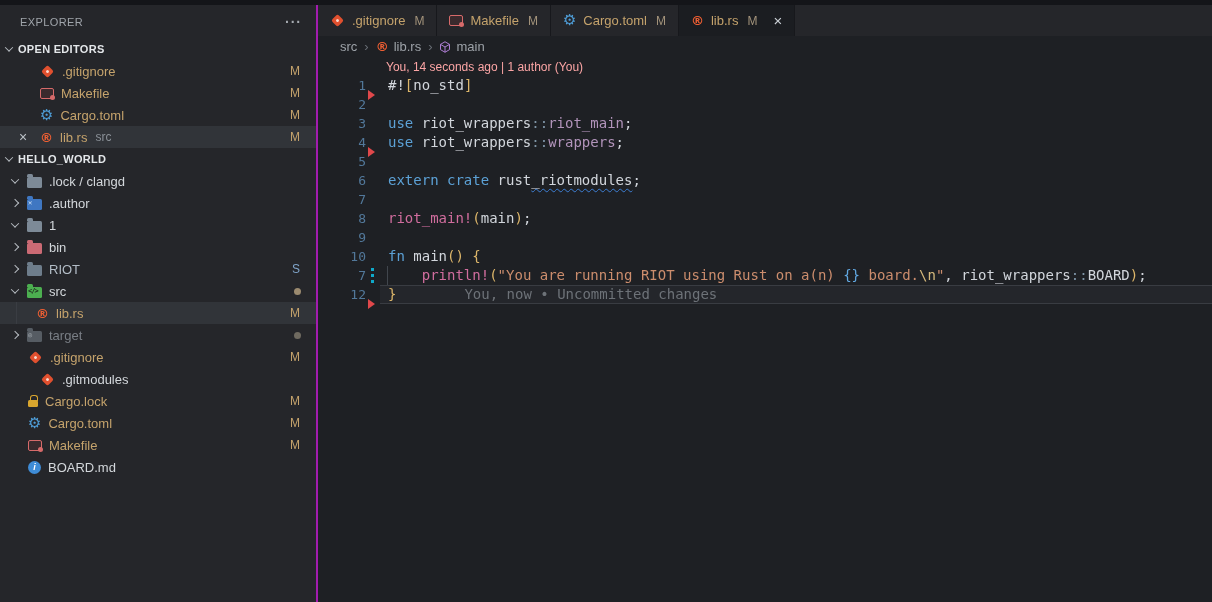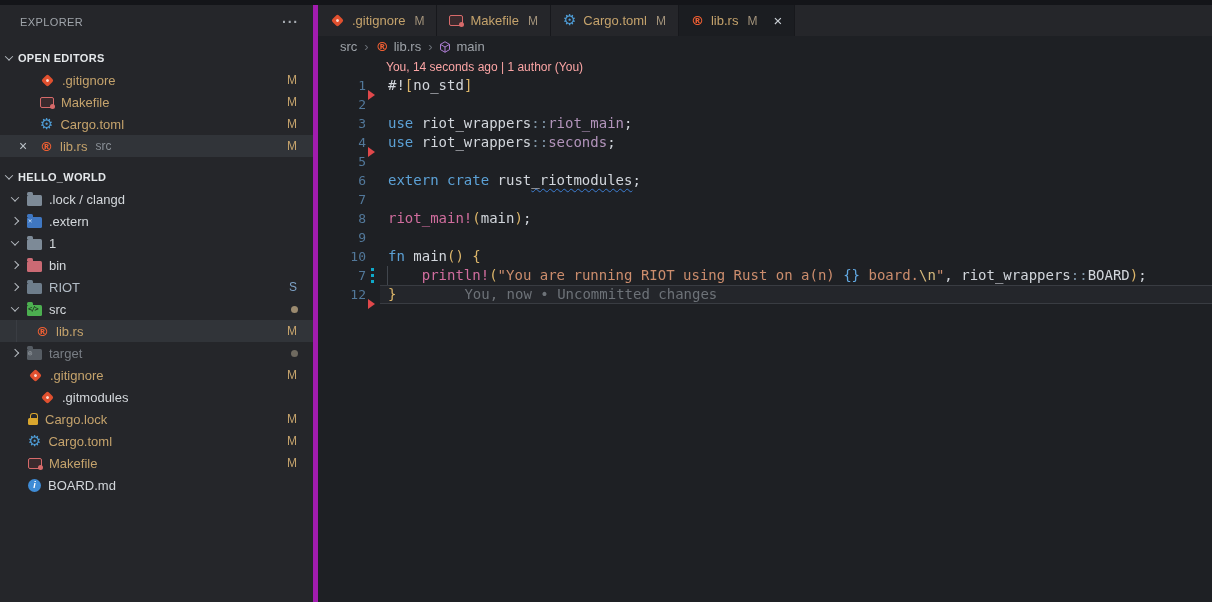--- a/index.html
+++ b/index.html
@@ -6,25 +6,25 @@
   html,body { margin:0; padding:0; background:#101114; }
   #app {
     position:relative; width:1212px; height:602px; overflow:hidden;
     background:#1e2024; font-family:"Liberation Sans","DejaVu Sans",sans-serif;
     -webkit-font-smoothing:antialiased;
   }
   .topstrip { position:absolute; left:0; top:0; width:100%; height:5px; background:#141519; z-index:6; }
 
   
   .sidebar { position:absolute; left:0; top:0; width:318px; height:602px; background:#25262a;
-             border-right:5px solid #a21caf; padding-top:5px; z-index:2; }
+             border-right:2px solid #a21caf; padding-top:5px; z-index:2; }
   .sb-header { height:33px; display:flex; align-items:center; padding:0 14px 0 20px; }
   .sb-title { font-size:11px; color:#a0a5ab; letter-spacing:0.4px; }
   .sb-actions { margin-left:auto; color:#a6abb1; font-size:14px; font-weight:bold; letter-spacing:1px; cursor:pointer; }
-  .sec-row { height:22px; display:flex; align-items:center; padding-left:6px;margin-top:9px; }
+  .sec-row { height:22px; display:flex; align-items:center; padding-left:6px; }
   .sec-label { font-size:11px; font-weight:bold; color:#e4e7ea; letter-spacing:0.3px; margin-left:6px; }
   .chv { width:6px; height:6px; border-right:1.4px solid #b6bbc1; border-bottom:1.4px solid #b6bbc1; flex:none; }
   .chv.down { transform:rotate(45deg) translate(-1px,-1px); }
   .chv.right { transform:rotate(-45deg); }
 
   .oe-row, .trow { height:22px; position:relative; display:flex; align-items:center; font-size:13px; cursor:pointer; }
   .oe-row { padding-left:40px; }
   .sel { background:#313439; }
   .lbl { margin-left:7px; white-space:nowrap; }
   .lbl-norm { color:#d3d7db; }
@@ -150,21 +150,21 @@
         <div class="trow" style="padding-left: 12px;">
           <span class="chv down" style="margin-right: 9px;"></span>
           <span class="ic folder" style="background: rgb(125, 138, 151);"></span>
           <span class="lbl lbl-norm">.lock / clangd</span>
         </div>
         <div class="trow" style="padding-left: 12px;">
           <span class="chv right" style="margin-right: 9px;"></span>
           <span class="ic folder" style="background: rgb(63, 119, 194);">
             <b class="fmark" style="color: rgb(207, 227, 247);">✕</b>
           </span>
-          <span class="lbl lbl-norm">.extern</span>
+          <span class="lbl lbl-norm">.author</span>
         </div>
         <div class="trow" style="padding-left: 12px;">
           <span class="chv down" style="margin-right: 9px;"></span>
           <span class="ic folder" style="background: rgb(125, 138, 151);"></span>
           <span class="lbl lbl-norm">1</span>
         </div>
         <div class="trow" style="padding-left: 12px;">
           <span class="chv right" style="margin-right: 9px;"></span>
           <span class="ic folder" style="background: rgb(203, 106, 116);"></span>
           <span class="lbl lbl-norm">bin</span>
@@ -290,21 +290,21 @@
         <span class="gutter">2</span>
         <span class="code-content"></span>
       </div>
       <div class="code-row">
         <span class="gutter">3</span>
         <span class="code-content"><span class="tk-kw">use </span><span class="tk-id">riot_wrappers</span><span class="tk-op">::</span><span class="tk-imp">riot_main</span><span class="tk-id">;</span></span>
       </div>
       <div class="code-row">
         <span class="gutter">4</span>
         <div class="del-tri"></div>
-        <span class="code-content"><span class="tk-kw">use </span><span class="tk-id">riot_wrappers</span><span class="tk-op">::</span><span class="tk-imp">seconds</span><span class="tk-id">;</span></span>
+        <span class="code-content"><span class="tk-kw">use </span><span class="tk-id">riot_wrappers</span><span class="tk-op">::</span><span class="tk-imp">wrappers</span><span class="tk-id">;</span></span>
       </div>
       <div class="code-row">
         <span class="gutter">5</span>
         <span class="code-content"></span>
       </div>
       <div class="code-row">
         <span class="gutter">6</span>
         <span class="code-content"><span class="tk-kw">extern crate </span><span class="tk-id">rust</span><span class="tk-id tk-sq">_riotmodules</span><span class="tk-id">;</span></span>
       </div>
       <div class="code-row">

